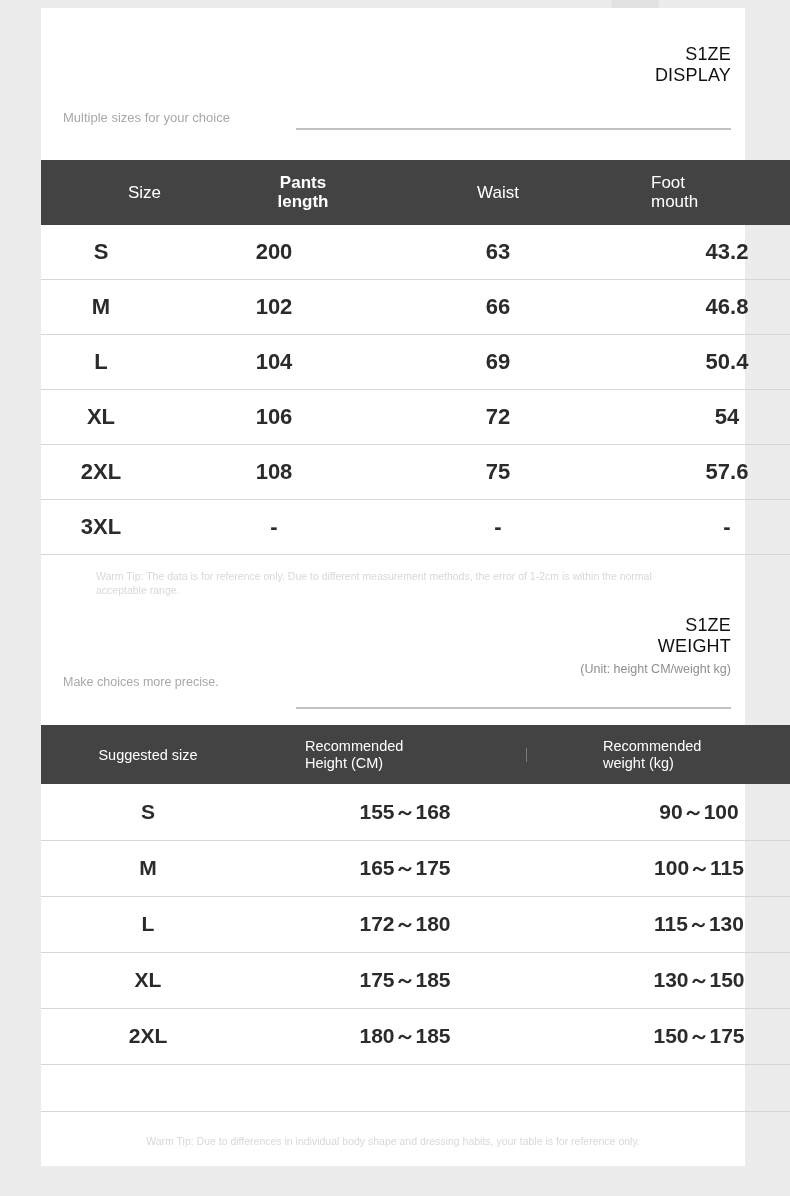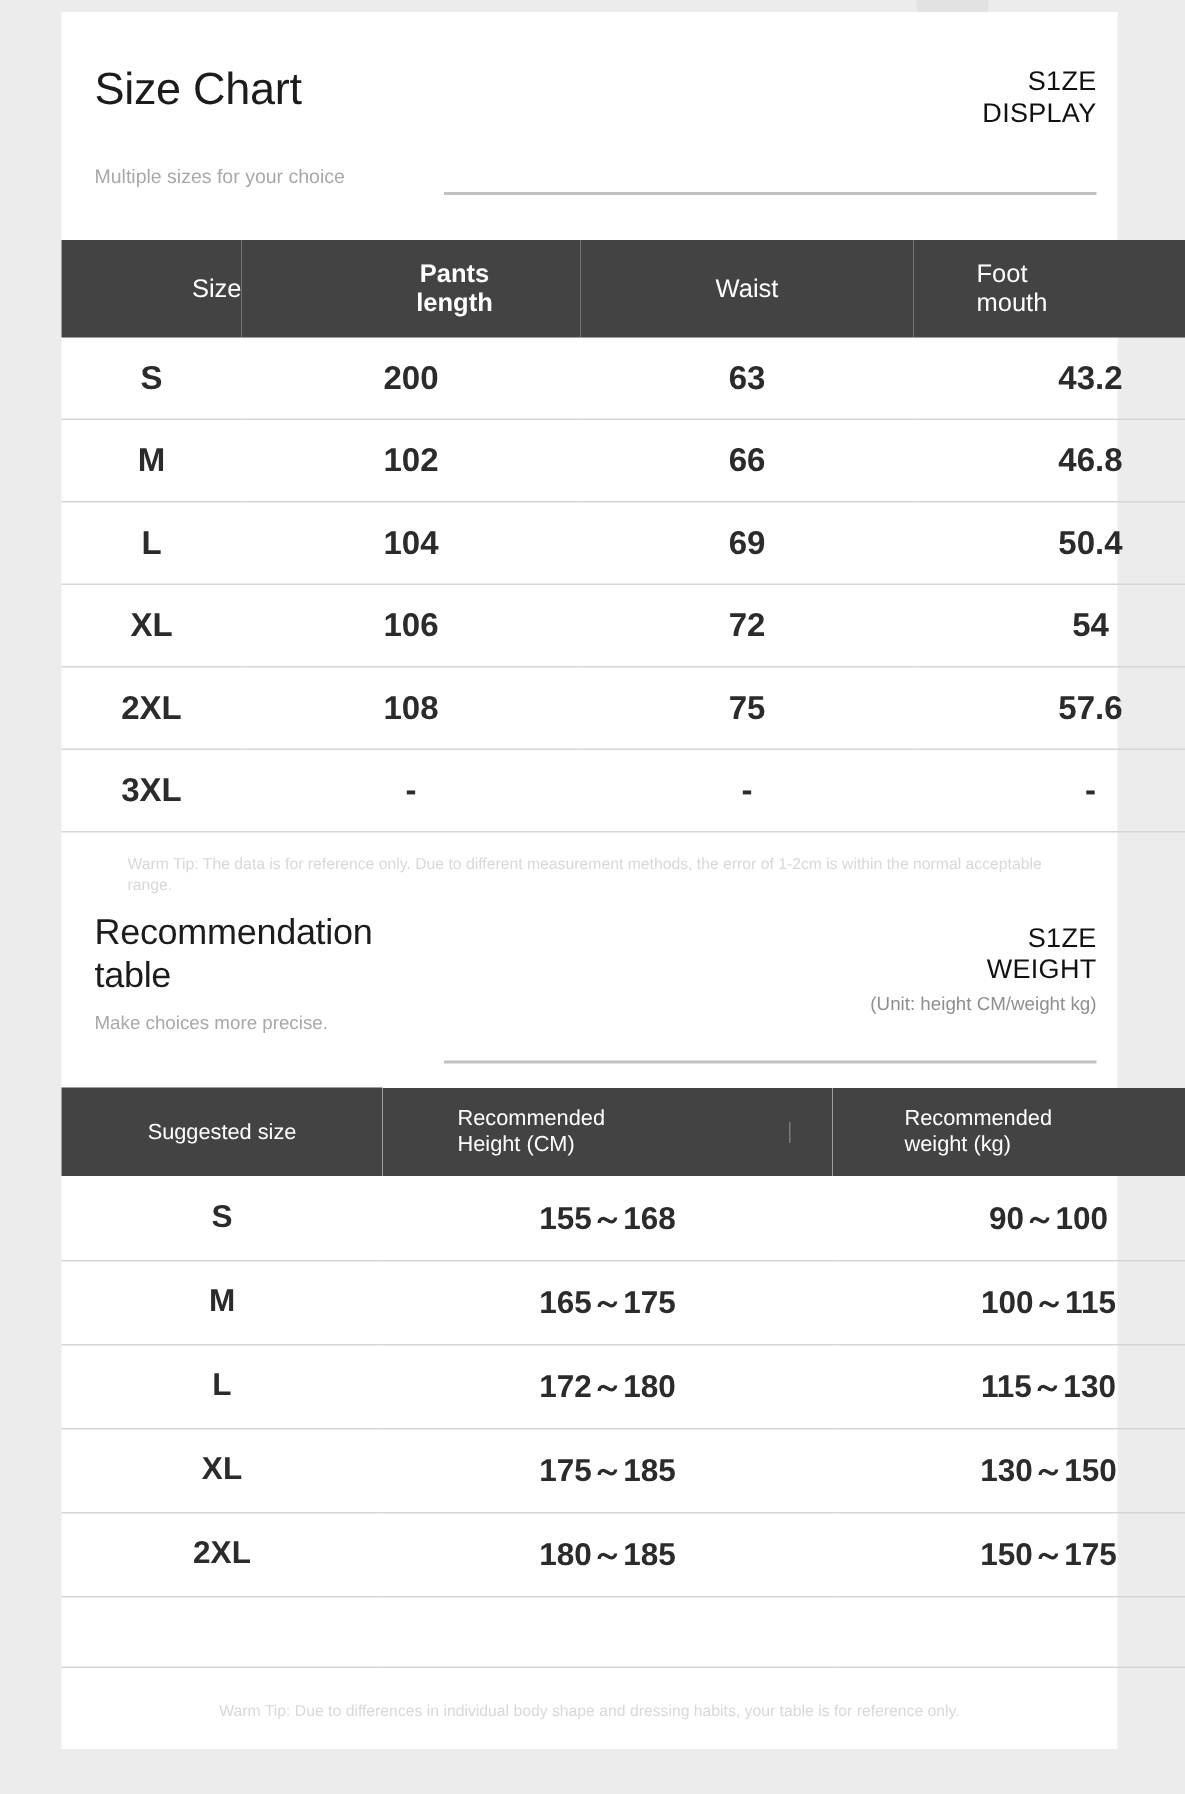--- a/index.html
+++ b/index.html
@@ -176,39 +176,38 @@
     width: 1px;
     height: 14px;
     background: #7b7b7b;
   }
 
   
   .tip {
     color: #d8d8d8;
     font-size: 10.5px;
     line-height: 1.35;
-    padding: 14px 50px 0 44px;
+    padding: 14px 50px 0 55px;
   }
   .tip.center {
     text-align: center;
     padding: 22px 20px 0 20px;
     font-size: 10.5px;
   }
 
   .spacer-after-tip { height: 18px; }
 </style>
 </head>
 <body>
 
 <div class="top-circle"></div>
 
 <div class="card">
 
   <div class="sec-head">
-    <div class="sec-title">Size Chart</div>
     <div class="sec-sub">Multiple sizes for your choice</div>
     <div class="sec-right">
       <div class="sec-right-line1">S1ZE</div>
       <div class="sec-right-line2">DISPLAY</div>
     </div>
     <div class="rule"></div>
   </div>
 
   <table class="tbl t1">
     <thead>
@@ -261,21 +260,20 @@
         <td class="c-pants">-</td>
         <td class="c-waist">-</td>
         <td class="c-foot">-</td>
       </tr>
     </tbody>
   </table>
 
   <div class="tip">Warm Tip: The data is for reference only. Due to different measurement methods, the error of 1-2cm is within the normal acceptable range.</div>
 
   <div class="sec-head second">
-    <div class="sec-title">Recommendation table</div>
     <div class="sec-sub">Make choices more precise.</div>
     <div class="sec-right">
       <div class="sec-right-line1">S1ZE</div>
       <div class="sec-right-line2">WEIGHT</div>
       <div class="sec-right-unit">(Unit: height CM/weight kg)</div>
     </div>
     <div class="rule"></div>
   </div>
 
   <table class="tbl t2">

